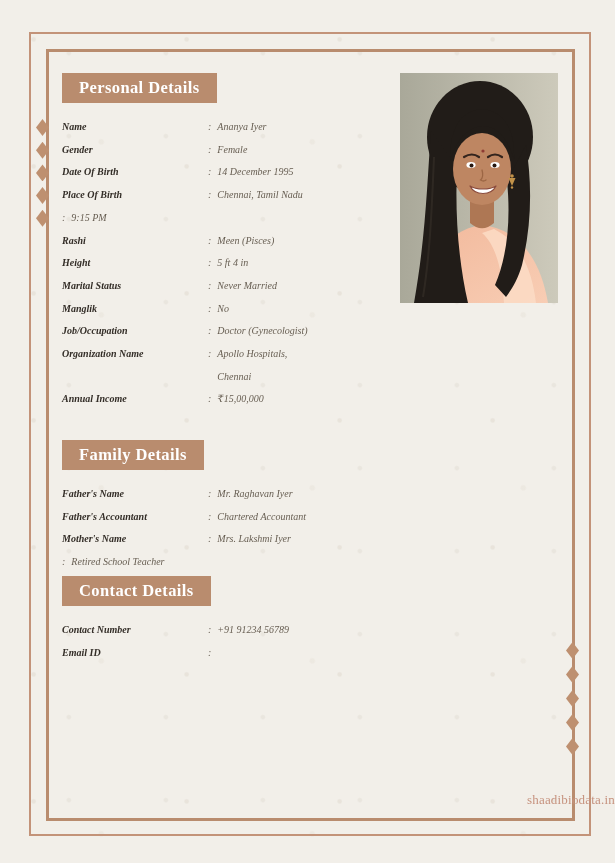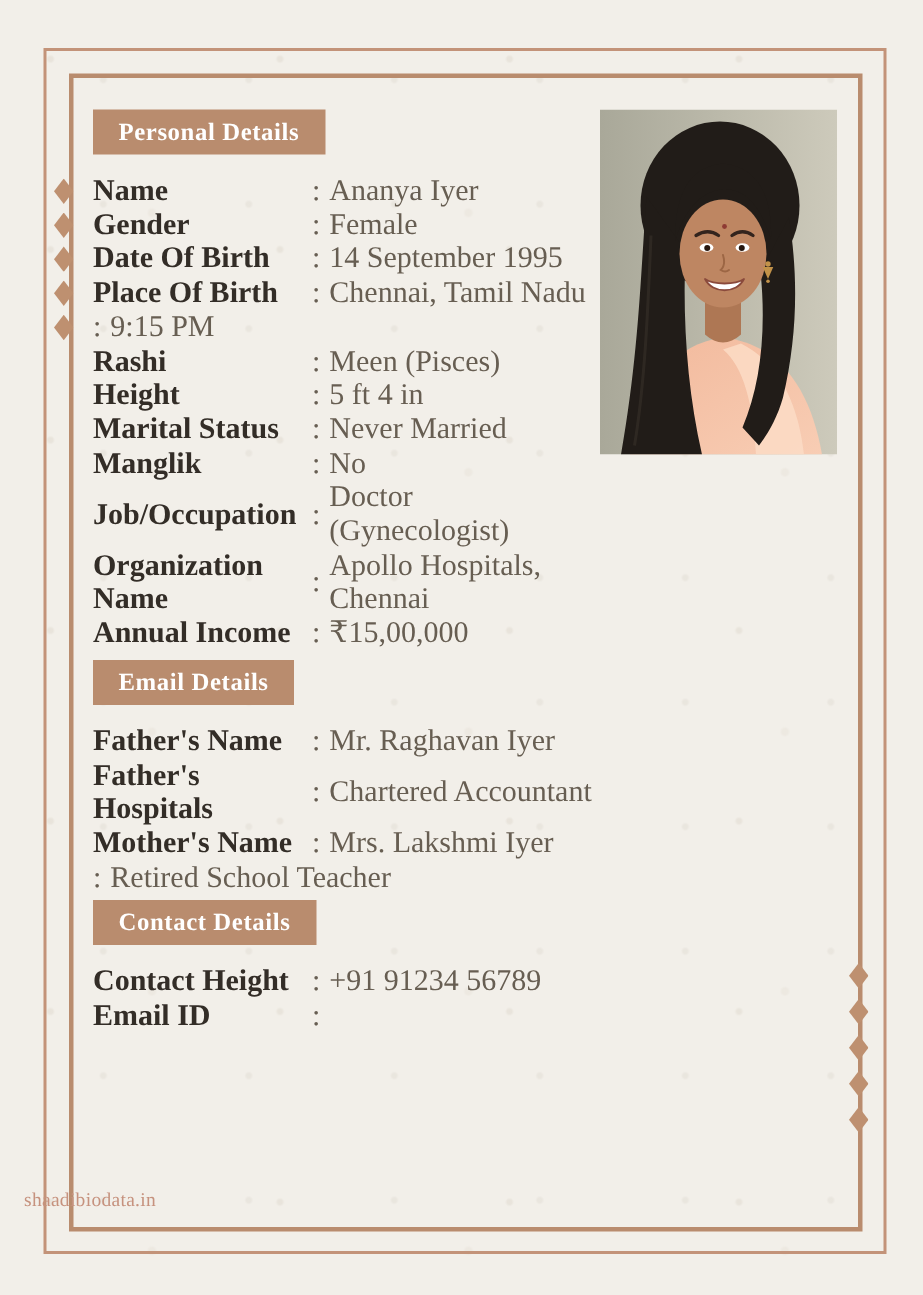--- a/index.html
+++ b/index.html
@@ -16,50 +16,50 @@
     background-size:153px 127px, 97px 83px, 211px 173px;
     font-family:"Liberation Serif","DejaVu Serif",serif;
     overflow:hidden;
   }
   .frame-outer { position:absolute; left:29px; top:32px; right:24px; bottom:27px; border:2px solid #C39379; }
   .frame-inner { position:absolute; left:46px; top:49px; right:40px; bottom:42px; border:3px solid #B98C6E; }
 
   .section { position:absolute; left:62px; }
   .section-personal { top:73px; width:336px; }
   .section-family   { top:440px; width:362px; }
-  .section-contact  { top:600px; width:362px; }
+  .section-contact  { top:576px; width:362px; }
 
   .section-header {
     display:inline-block;
     background:#B98C6E; color:#FFFFFF;
     font-weight:bold; font-size:16.5px; line-height:20px;
     padding:5px 17px; letter-spacing:.4px;
   }
   .rows { margin-top:13px; }
-  .row { display:flex; align-items:center; font-size:20px; line-height:22.7px; }
+  .row { display:flex; align-items:flex-start; font-size:10px; line-height:22.7px;font-style:italic; }
   .row .label { flex:0 0 146px; font-weight:bold; color:#332D27; }
   .row .colon { color:#675E52; margin-right:6px; }
   .row .value { color:#675E52; white-space:pre-line; }
 
   .photo {
     position:absolute; left:400px; top:73px; width:158px; height:230px;
     line-height:0;
   }
 
   .ornaments { position:absolute; display:flex; flex-direction:column; }
   .ornaments-left  { left:36px;  top:119px; gap:5.7px; }
   .ornaments-right { left:566px; top:642px; gap:7px; }
   .diamond {
     width:13px; height:17px; background:#BE9070;
     clip-path:polygon(50% 0, 100% 50%, 50% 100%, 0 50%);
   }
 
   .watermark {
     position:absolute; left:16px; right:0; top:792px;
-    text-align:left; font-size:13px; color:#C6927E; letter-spacing:.2px;
+    text-align:right; font-size:13px; color:#C6927E; letter-spacing:.2px;
   }
 </style>
 </head>
 <body>
 
 <div class="page">
 
   <div class="frame-outer"></div>
   <div class="frame-inner"></div>
 
@@ -139,21 +139,21 @@
           <span class="value">Ananya Iyer</span>
       </div>
       <div class="row">
         <span class="label">Gender</span>
           <span class="colon">:</span>
           <span class="value">Female</span>
       </div>
       <div class="row">
         <span class="label">Date Of Birth</span>
           <span class="colon">:</span>
-          <span class="value">14 September 1995</span>
+          <span class="value">14 December 1995</span>
       </div>
       <div class="row">
         <span class="label">Place Of Birth</span>
           <span class="colon">:</span>
           <span class="value">Chennai, Tamil Nadu</span>
       </div>
       <div class="row">
           <span class="colon">:</span>
           <span class="value">9:15 PM</span>
       </div>
@@ -190,49 +190,49 @@
       </div>
       <div class="row">
         <span class="label">Annual Income</span>
           <span class="colon">:</span>
           <span class="value">₹15,00,000</span>
       </div>
     </div>
   </section>
 
   <section class="section section-family">
-    <div class="section-header">Email Details</div>
+    <div class="section-header">Family Details</div>
     <div class="rows">
       <div class="row">
         <span class="label">Father's Name</span>
           <span class="colon">:</span>
           <span class="value">Mr. Raghavan Iyer</span>
       </div>
       <div class="row">
-        <span class="label">Father's Hospitals</span>
+        <span class="label">Father's Accountant</span>
           <span class="colon">:</span>
           <span class="value">Chartered Accountant</span>
       </div>
       <div class="row">
         <span class="label">Mother's Name</span>
           <span class="colon">:</span>
           <span class="value">Mrs. Lakshmi Iyer</span>
       </div>
       <div class="row">
           <span class="colon">:</span>
           <span class="value">Retired School Teacher</span>
       </div>
     </div>
   </section>
 
   <section class="section section-contact">
     <div class="section-header">Contact Details</div>
     <div class="rows">
       <div class="row">
-        <span class="label">Contact Height</span>
+        <span class="label">Contact Number</span>
           <span class="colon">:</span>
           <span class="value">+91 91234 56789</span>
       </div>
       <div class="row">
         <span class="label">Email ID</span>
           <span class="colon">:</span>
       </div>
     </div>
   </section>
 

